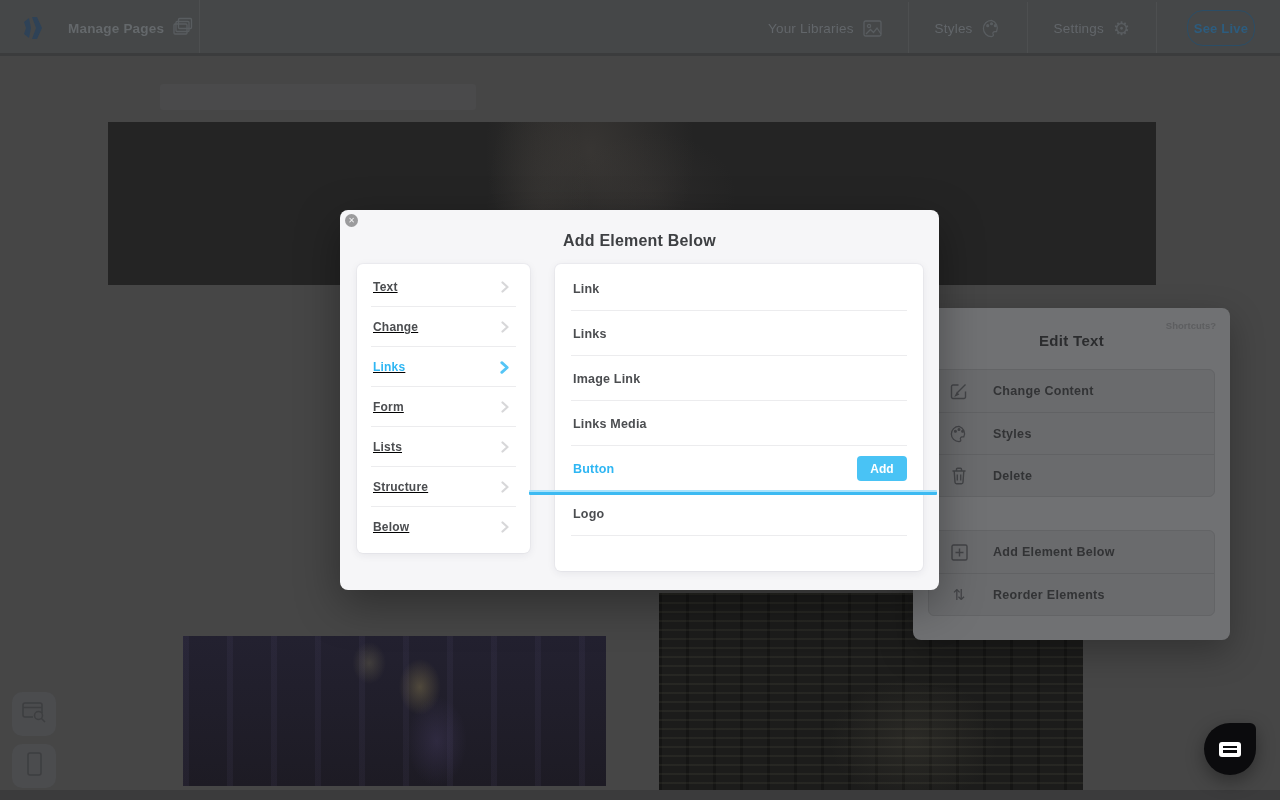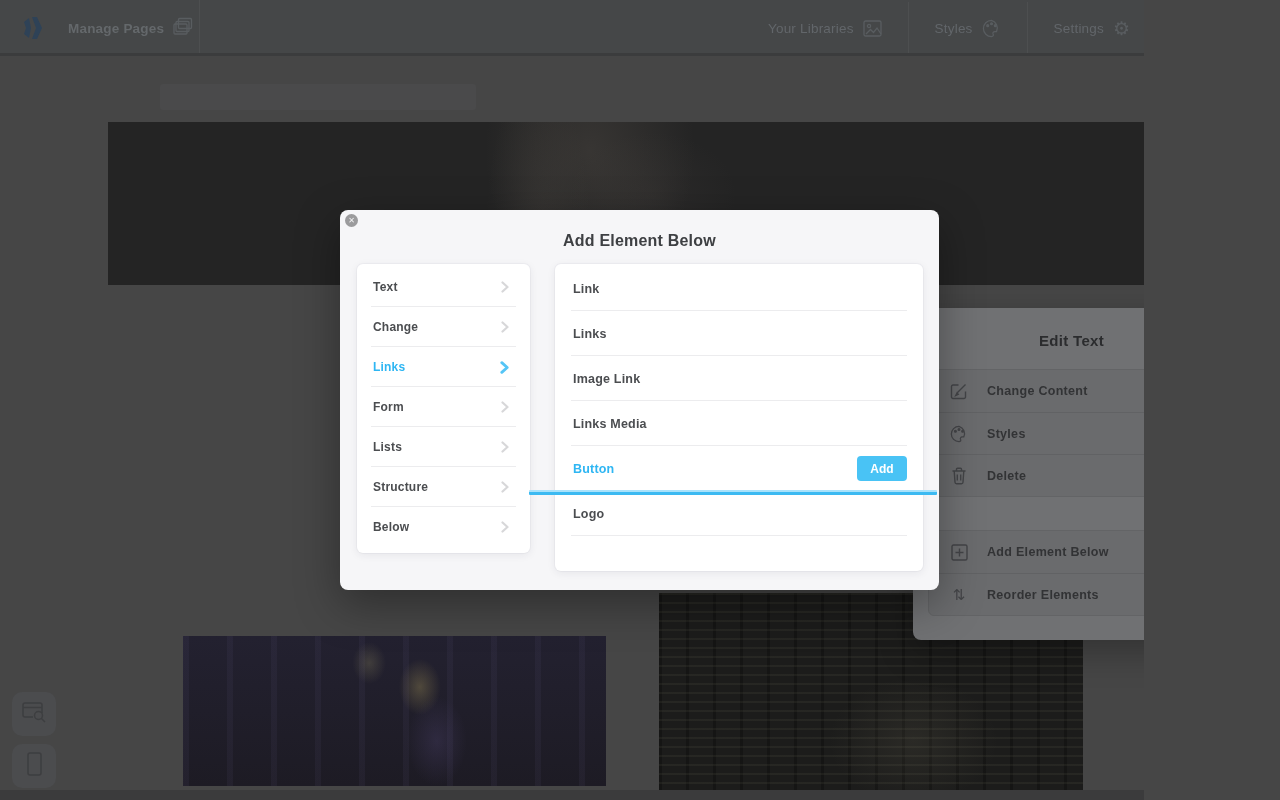--- a/index.html
+++ b/index.html
@@ -1,18 +1,18 @@
 <!DOCTYPE html>
 <html><head>
 <meta charset="utf-8">
 <style>
   * { margin:0; padding:0; box-sizing:border-box; }
   html,body { width:1280px; height:800px; overflow:hidden; }
   body { font-family:"Liberation Sans", sans-serif; background:#464646; }
-  .stage { position:relative; width:1144px; height:800px; overflow:hidden; background:#464646; }
+  .stage { position:relative; width:1280px; height:800px; overflow:hidden; background:#464646; }
 
   
   .topbar { position:absolute; left:0; top:0; width:1280px; height:56px; background:#454748; z-index:3; }
   .topbar::after { content:""; position:absolute; left:0; bottom:0; width:100%; height:3px; background:#3b3c3d; }
   .tb-left { position:absolute; left:17px; top:0; height:56px; display:flex; align-items:center; }
   .tb-logo { width:30px; height:30px; display:block; }
   .tb-mp-label { margin-left:21px; font-size:13.5px; font-weight:bold; color:#64686b; letter-spacing:.2px; }
   .tb-mp-icon { margin-left:9px; color:#595d60; }
   .tb-div { position:absolute; top:0; width:1px; height:53px; background:#4d4f50; }
   .tb-right { position:absolute; right:0; top:0; height:56px; display:flex; align-items:center; }
@@ -53,35 +53,35 @@
   .edit-panel { position:absolute; left:913px; top:308px; width:317px; height:332px; background:#707173;
                 border-radius:8px; box-shadow:0 12px 34px rgba(0,0,0,.28); z-index:2; }
   .ep-shortcuts { position:absolute; top:12px; right:14px; font-size:9.5px; font-weight:bold; color:#5d5e60; }
   .ep-title { position:absolute; top:24px; left:0; width:100%; text-align:center; font-size:15px; font-weight:bold;
               color:#2b2c2e; letter-spacing:.3px; }
   .ep-group { position:absolute; left:15px; width:287px; background:#6a6b6d; border:1px solid #636466; border-radius:6px; overflow:hidden; }
   .ep-g1 { top:61px; } .ep-g2 { top:222px; }
   .ep-row { display:flex; align-items:center; height:42px; padding-left:20px; cursor:pointer; }
   .ep-row + .ep-row { border-top:1px solid #616264; }
   .ep-icon { width:20px; display:flex; justify-content:center; color:#434447; }
-  .ep-label { margin-left:18px; font-size:12.5px; font-weight:bold; color:#323335; letter-spacing:.3px; }
+  .ep-label { margin-left:24px; font-size:12.5px; font-weight:bold; color:#323335; letter-spacing:.3px; }
   .reorder-glyph { font-size:15px; line-height:1; color:#434447; }
 
   
   .modal { position:absolute; left:340px; top:210px; width:599px; height:380px; background:#f6f6f8; border-radius:8px;
            box-shadow:0 14px 44px rgba(0,0,0,.35); z-index:4; }
   .m-close { position:absolute; left:5px; top:4px; width:13px; height:13px; border-radius:50%; background:#9b9b9d;
              color:#f3f3f4; font-size:8px; line-height:13px; text-align:center; cursor:pointer; }
   .m-title { position:absolute; top:22px; left:0; width:100%; text-align:center; font-size:16px; font-weight:bold;
              color:#3e4043; letter-spacing:.2px; }
   .card { position:absolute; background:#fff; border-radius:6px; box-shadow:0 2px 8px rgba(40,40,60,.08), 0 0 0 1px #efeff2; }
   .card-left { left:17px; top:54px; width:173px; height:289px; padding-top:3px; }
   .card-right { left:215px; top:54px; width:368px; height:307px; padding-top:2px; }
   .cat-row { position:relative; display:flex; align-items:center; justify-content:space-between; height:40px;
-             padding:0 20px 0 16px; cursor:pointer; }
+             padding:0 20px 0 16px; cursor:pointer;text-decoration:underline; }
   .cat-row:not(:last-child)::after { content:""; position:absolute; left:14px; right:14px; bottom:0; height:1px; background:#ececee; }
   .cat-label { font-size:12px; font-weight:bold; color:#4b4d50; letter-spacing:.2px; }
   .chev { color:#d7d7d9; display:flex; }
   .cat-row.active .cat-label { color:#2eb6f3; }
   .cat-row.active .chev { color:#55c5f6; }
   .el-row { position:relative; display:flex; align-items:center; height:45px; padding:0 14px 0 18px; cursor:pointer; }
   .el-row::after { content:""; position:absolute; left:16px; right:16px; bottom:0; height:1px; background:#ececee; }
   .el-label { font-size:12.5px; font-weight:bold; color:#4b4d50; letter-spacing:.2px; }
   .el-row.active .el-label { color:#2eb6f3; }
   .add-btn { position:absolute; right:16px; top:10px; width:50px; height:25px; border:none; border-radius:4px;

